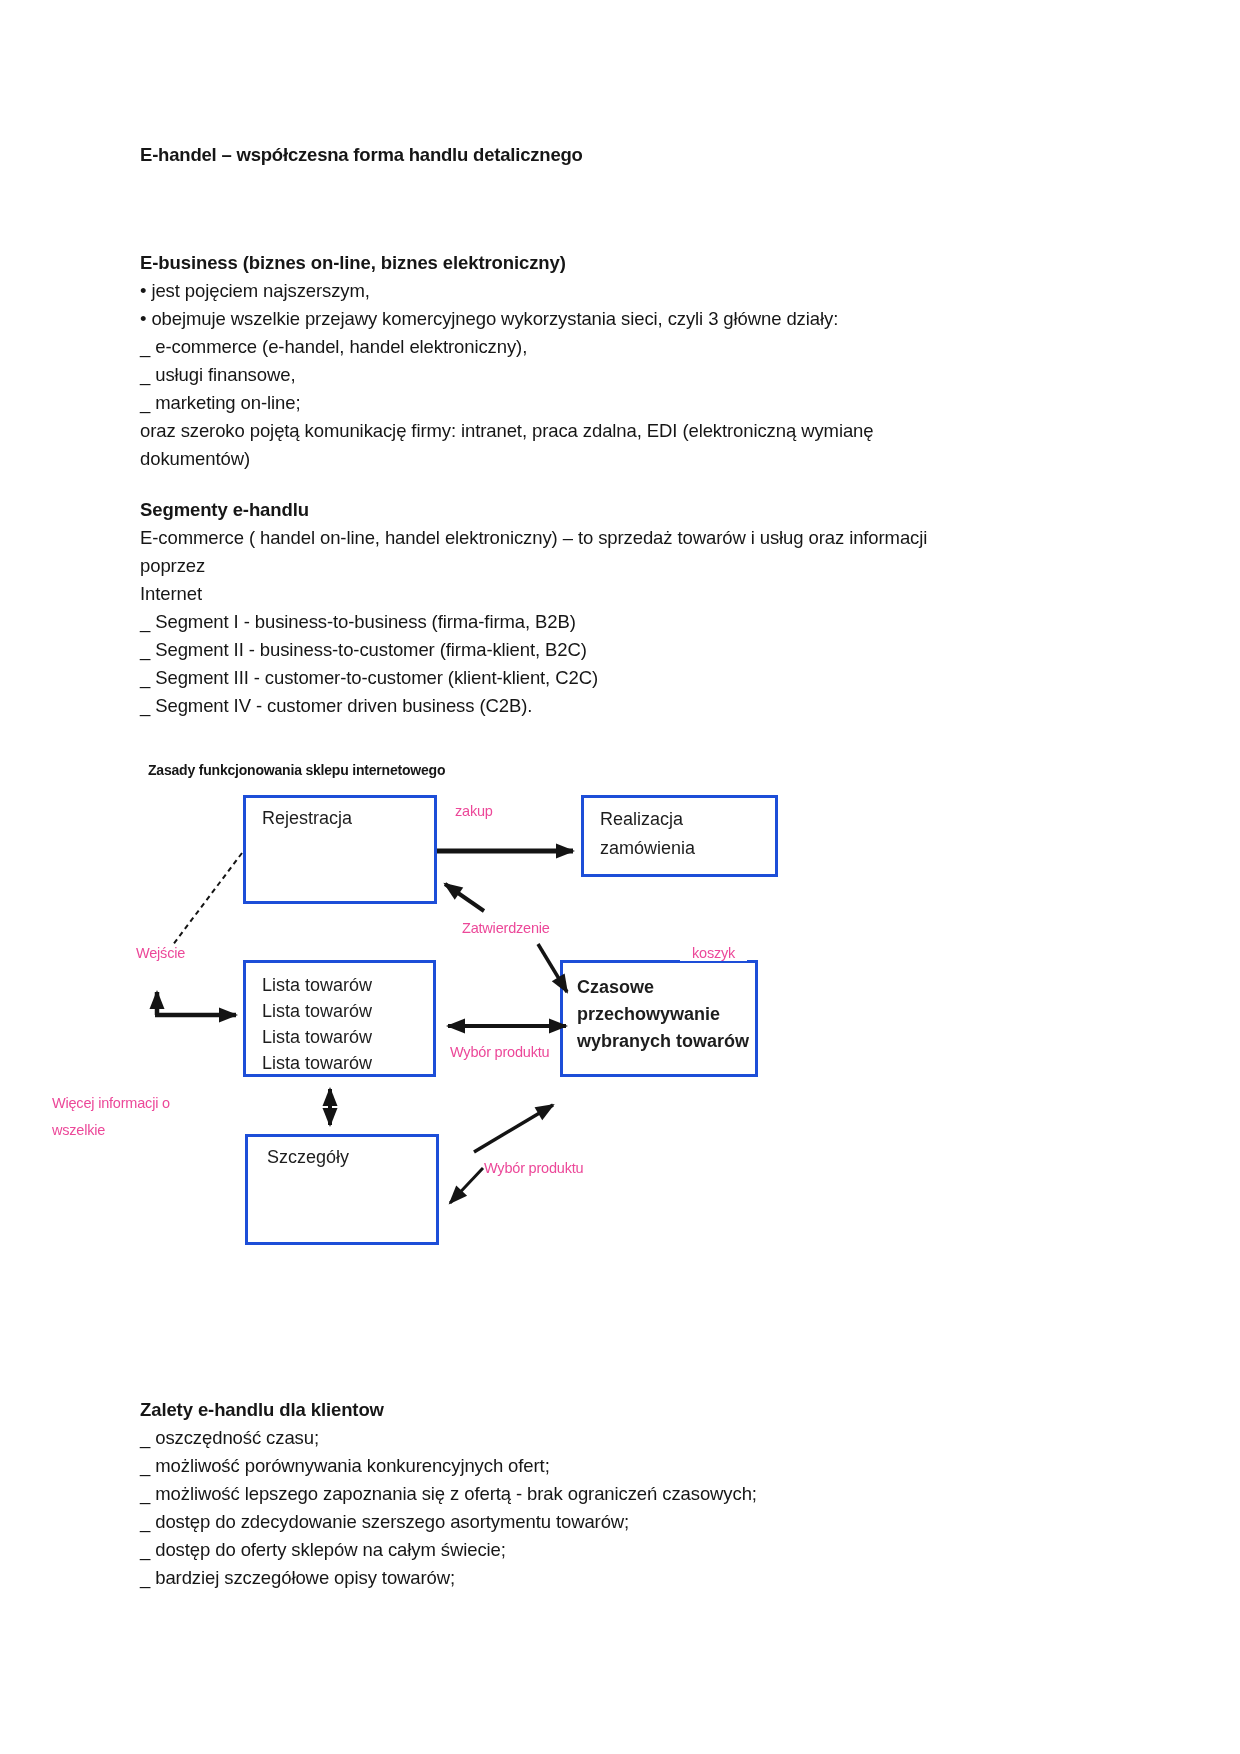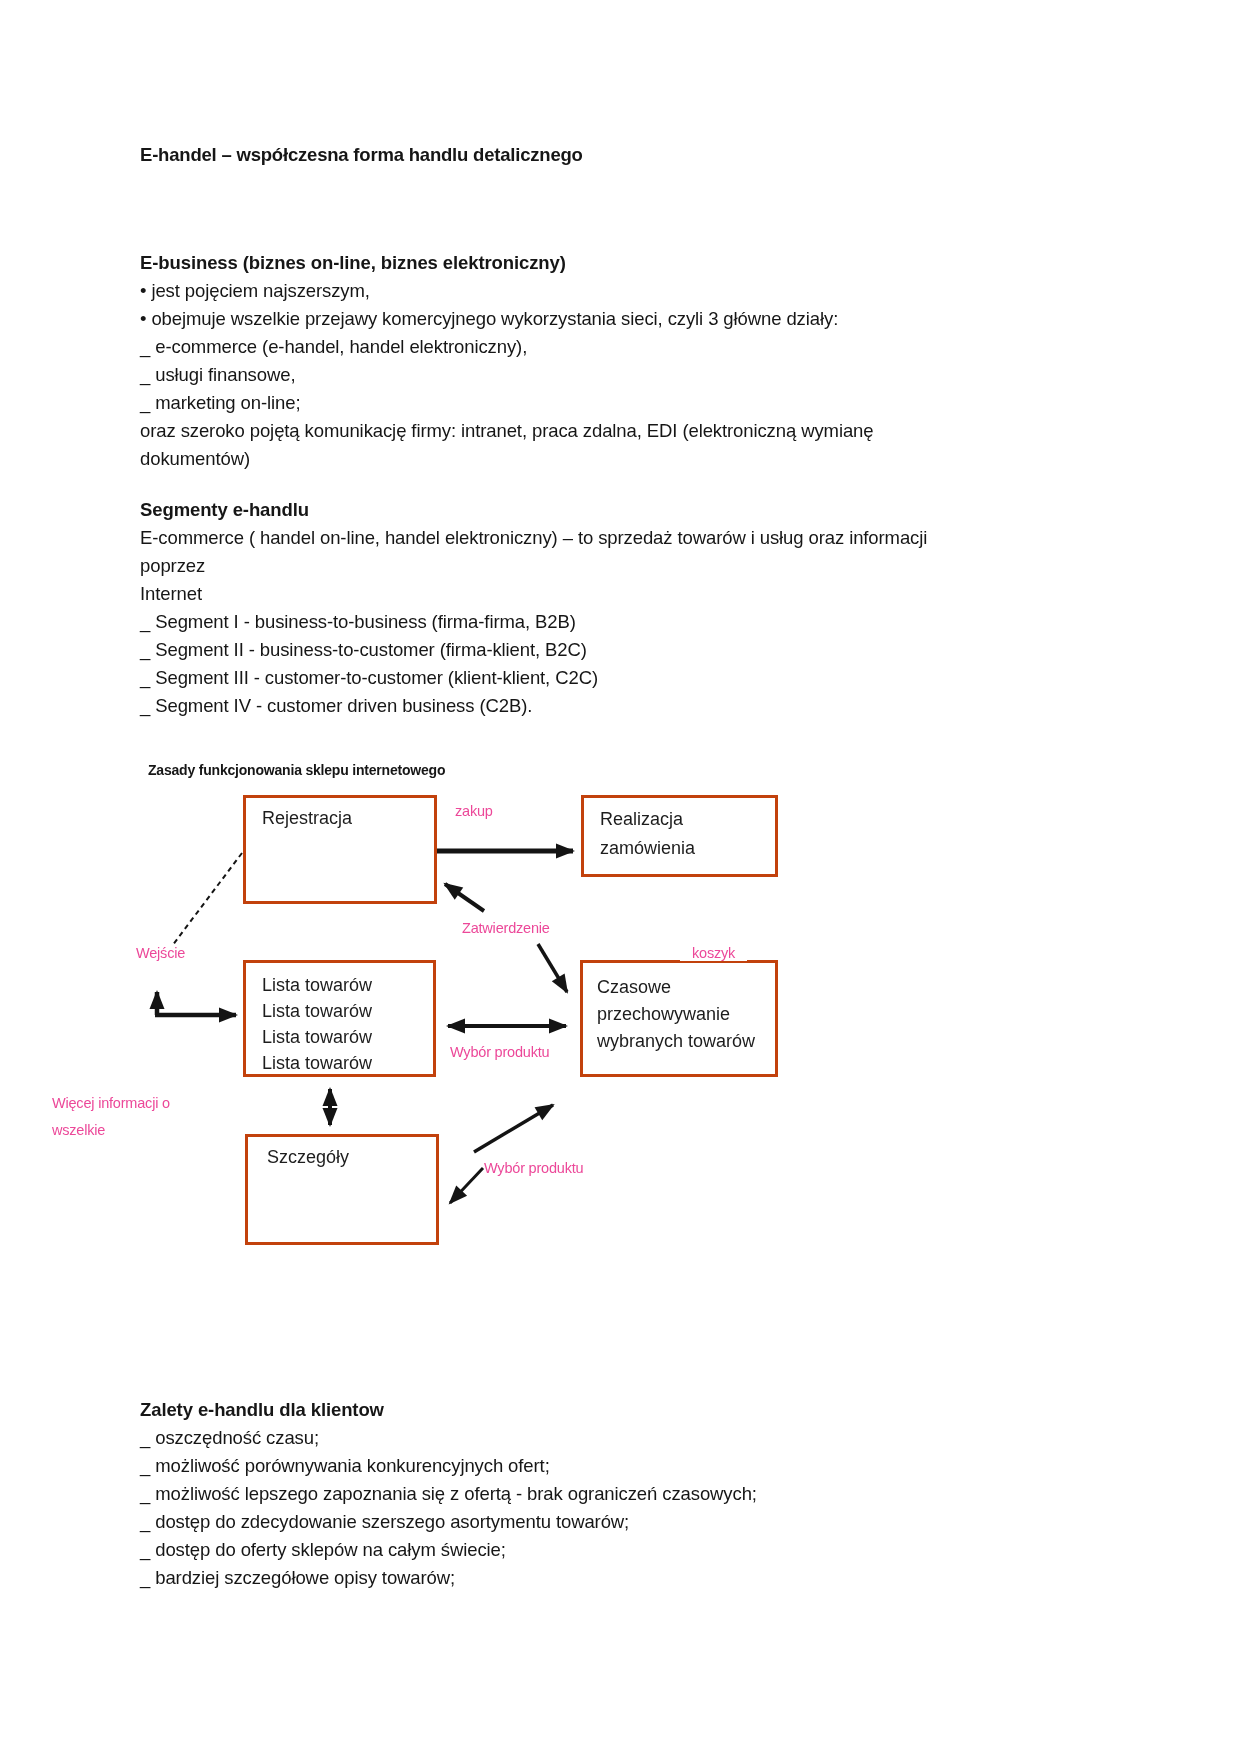--- a/index.html
+++ b/index.html
@@ -24,30 +24,30 @@
   }
   .txt .h{font-weight:700;margin-top:44px;}
   .dgm-title{
     position:absolute;left:148px;top:762px;
     font-size:14px;font-weight:700;letter-spacing:-0.2px;
     white-space:nowrap;
   }
   .box{
     position:absolute;
     box-sizing:border-box;
-    border:3px solid #c2410c;
+    border:3px solid #1d4ed8;
     background:#ffffff;
     font-size:18px;color:#1d1d1d;
     z-index:1;
   }
   .box .bl{white-space:nowrap;}
   .b-rejestracja{left:243px;top:795px;width:194px;height:109px;padding:10px 0 0 16px;}
   .b-realizacja{left:581px;top:795px;width:197px;height:82px;padding:7px 0 0 16px;line-height:29px;}
   .b-lista{left:243px;top:960px;width:193px;height:117px;padding:9px 0 0 16px;line-height:26px;}
-  .b-czasowe{left:580px;top:960px;width:198px;height:117px;padding:11px 0 0 14px;line-height:27px;}
+  .b-czasowe{left:560px;top:960px;width:198px;height:117px;padding:11px 0 0 14px;line-height:27px;font-weight:bold;}
   .b-szczegoly{left:245px;top:1134px;width:194px;height:111px;padding:10px 0 0 19px;}
   .dlabel{
     position:absolute;
     font-size:14.5px;color:#ec4899;letter-spacing:-0.2px;
     white-space:nowrap;z-index:4;
   }
   .l-zakup{left:455px;top:803px;}
   .l-zatwierdzenie{left:462px;top:920px;}
   .l-wejscie{left:136px;top:945px;}
   .l-koszyk{left:680px;top:945px;background:#ffffff;padding:0 12px;}

